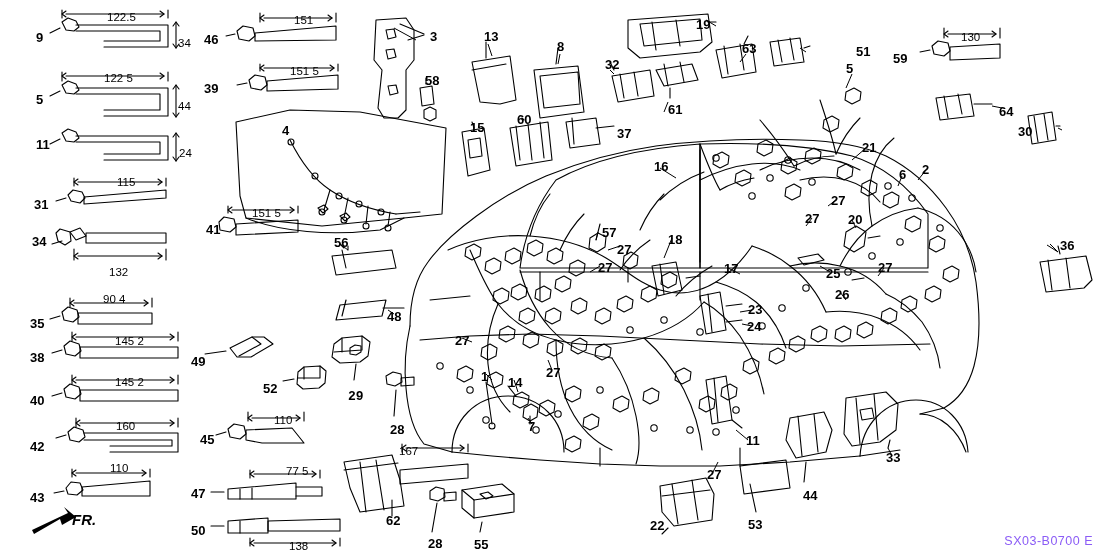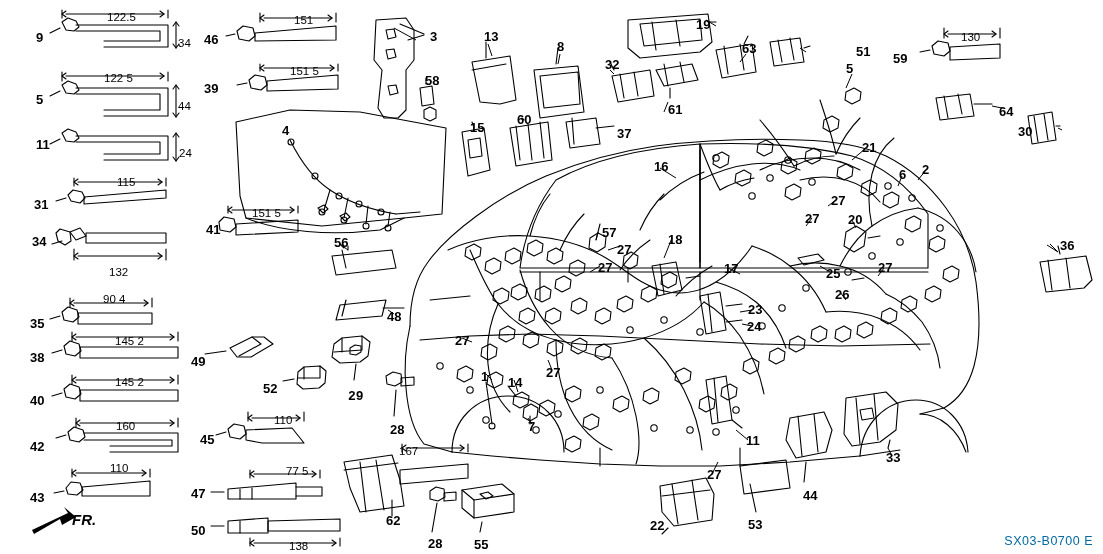--- a/index.html
+++ b/index.html
@@ -28,21 +28,21 @@
     color:#000;
     white-space:nowrap;
     line-height:1;
   }
   .partno{
     position:absolute;
     right:10px;bottom:6px;
     font-family:"Liberation Sans", sans-serif;
     font-size:12.5px;
     letter-spacing:.5px;
-    color:#0369a1;
+    color:#8b5cf6;
   }
   .fr{
     position:absolute;
     left:72px;top:511px;
     font-family:"Liberation Sans", sans-serif;
     font-size:15px;
     font-weight:bold;
     font-style:italic;
     color:#000;
   }

